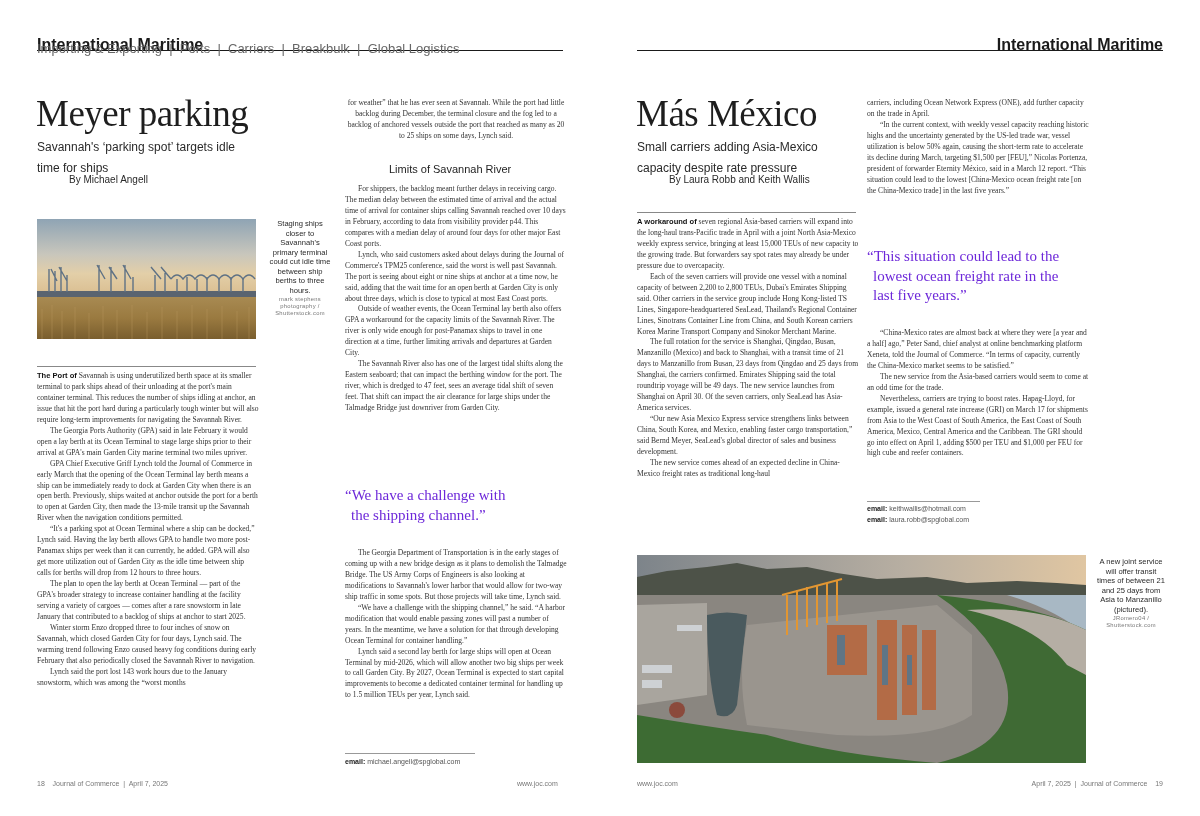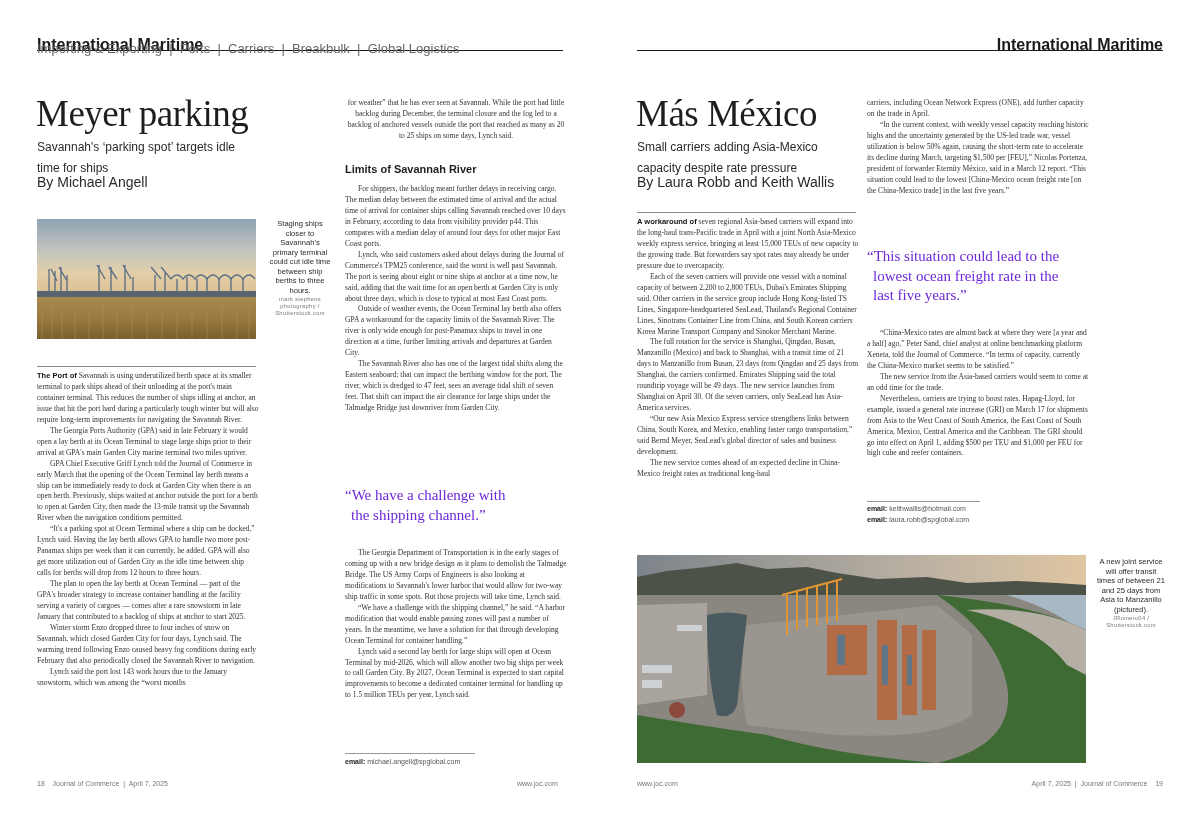--- a/index.html
+++ b/index.html
@@ -8,33 +8,33 @@
   .page { position: absolute; top: 0; height: 816px; }
   .page-left { left: 0; width: 600px; }
   .page-right { left: 600px; width: 600px; }
 
   .section-label { position: absolute; top: 36px; font-family: "Liberation Sans", sans-serif; font-weight: bold; font-size: 16px; color: #1a1a1a; }
   .rule-top { position: absolute; top: 50px; height: 1px; background: #1a1a1a; }
   .tags { position: absolute; top: 41px; left: 37px; font-family: "Liberation Sans", sans-serif; font-size: 13px; color: #666; }
 
   .headline { position: absolute; font-family: "Liberation Serif", serif; font-size: 37px; color: #1e1e1e; letter-spacing: -0.5px; line-height: 1; }
   .dek { position: absolute; font-family: "Liberation Sans", sans-serif; font-size: 12px; color: #2a2a2a; line-height: 21px; }
-  .byline { position: absolute; font-family: "Liberation Sans", sans-serif; font-size: 14px; color: #2a2a2a; }
+  .byline { position: absolute; font-family: "Liberation Sans", sans-serif; font-size: 10px; color: #2a2a2a; margin-left: 32px; }
 
   .photo { position: absolute; overflow: hidden; }
   .caption { position: absolute; font-family: "Liberation Sans", sans-serif; font-size: 7.6px; line-height: 9.5px; color: #2a2a2a; text-align: center; }
   .credit { display: block; font-size: 5.8px; line-height: 7px; color: #777; letter-spacing: 0.3px; margin-top: 1px; }
 
   .col { position: absolute; font-size: 7.55px; line-height: 10.95px; color: #333; text-align: left; }
   .col p { text-indent: 13px; }
   .col p.noindent { text-indent: 0; }
   .lead { font-family: "Liberation Sans", sans-serif; font-weight: bold; color: #111; }
   .col-rule { position: absolute; height: 1px; background: #888; }
 
-  .subhead { position: absolute; font-family: "Liberation Sans", sans-serif; font-weight: bold; font-size: 11px; color: #1e1e1e; }
+  .subhead { position: absolute; font-family: "Liberation Sans", sans-serif; font-weight: normal; font-size: 11px; color: #1e1e1e; margin-left: 44px; }
   .pullquote { position: absolute; font-family: "Liberation Serif", serif; font-size: 15px; line-height: 19.5px; color: #6d28d9; }
   .pullquote .l2 { padding-left: 6px; display: block; }
 
   .email-rule { position: absolute; height: 1px; background: #999; }
   .email { position: absolute; font-family: "Liberation Sans", sans-serif; font-size: 7px; line-height: 11px; color: #555; }
   .email b { color: #222; }
 
   .footer { position: absolute; top: 780px; font-family: "Liberation Sans", sans-serif; font-size: 7px; color: #777; }
 </style>
 </head>

